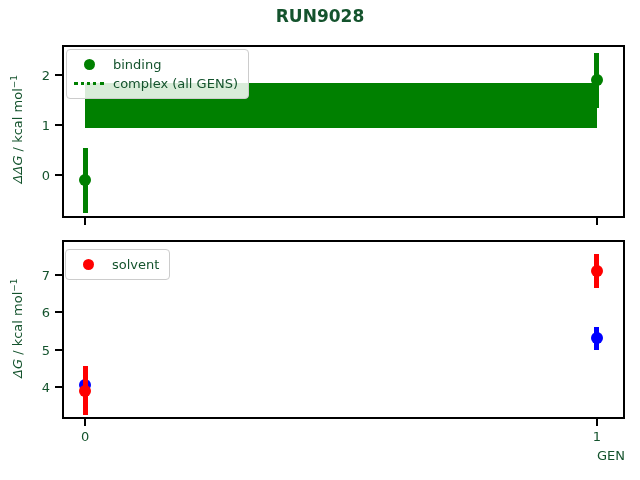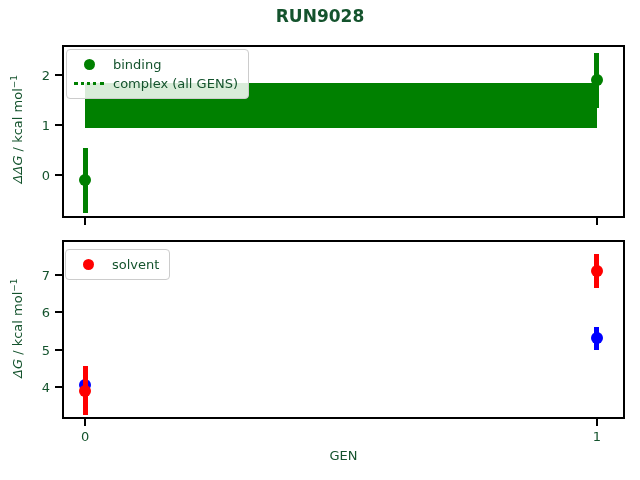--- a/index.html
+++ b/index.html
@@ -21,21 +21,21 @@
   .marker{position:absolute;width:12px;height:12px;border-radius:50%;}
   .ylabel{
     position:absolute;width:200px;text-align:center;font-size:13px;line-height:1;
     transform:rotate(-90deg);transform-origin:center;
   }
   .ylabel .it{font-style:italic;}
   .ylabel sup{font-size:9px;}
   #ylabel0{left:-83px;top:122px;}
   #ylabel1{left:-83px;top:321px;}
   #xlabel{
-    position:absolute;left:62px;top:449px;width:563px;text-align:center;
+    position:absolute;left:62px;top:449px;width:563px;text-align:right;
     font-size:13px;line-height:1;
   }
   .legend{
     position:absolute;z-index:10;background:rgba(255,255,255,0.85);
     border:1px solid #cccccc;border-radius:4px;padding:5px 10px 5px 6px;
   }
   #legend0{left:66px;top:49px;}
   #legend1{left:65px;top:249px;}
   .lrow{display:flex;align-items:center;height:19px;}
   .lhandle{width:32px;display:flex;align-items:center;justify-content:center;flex:0 0 32px;}

